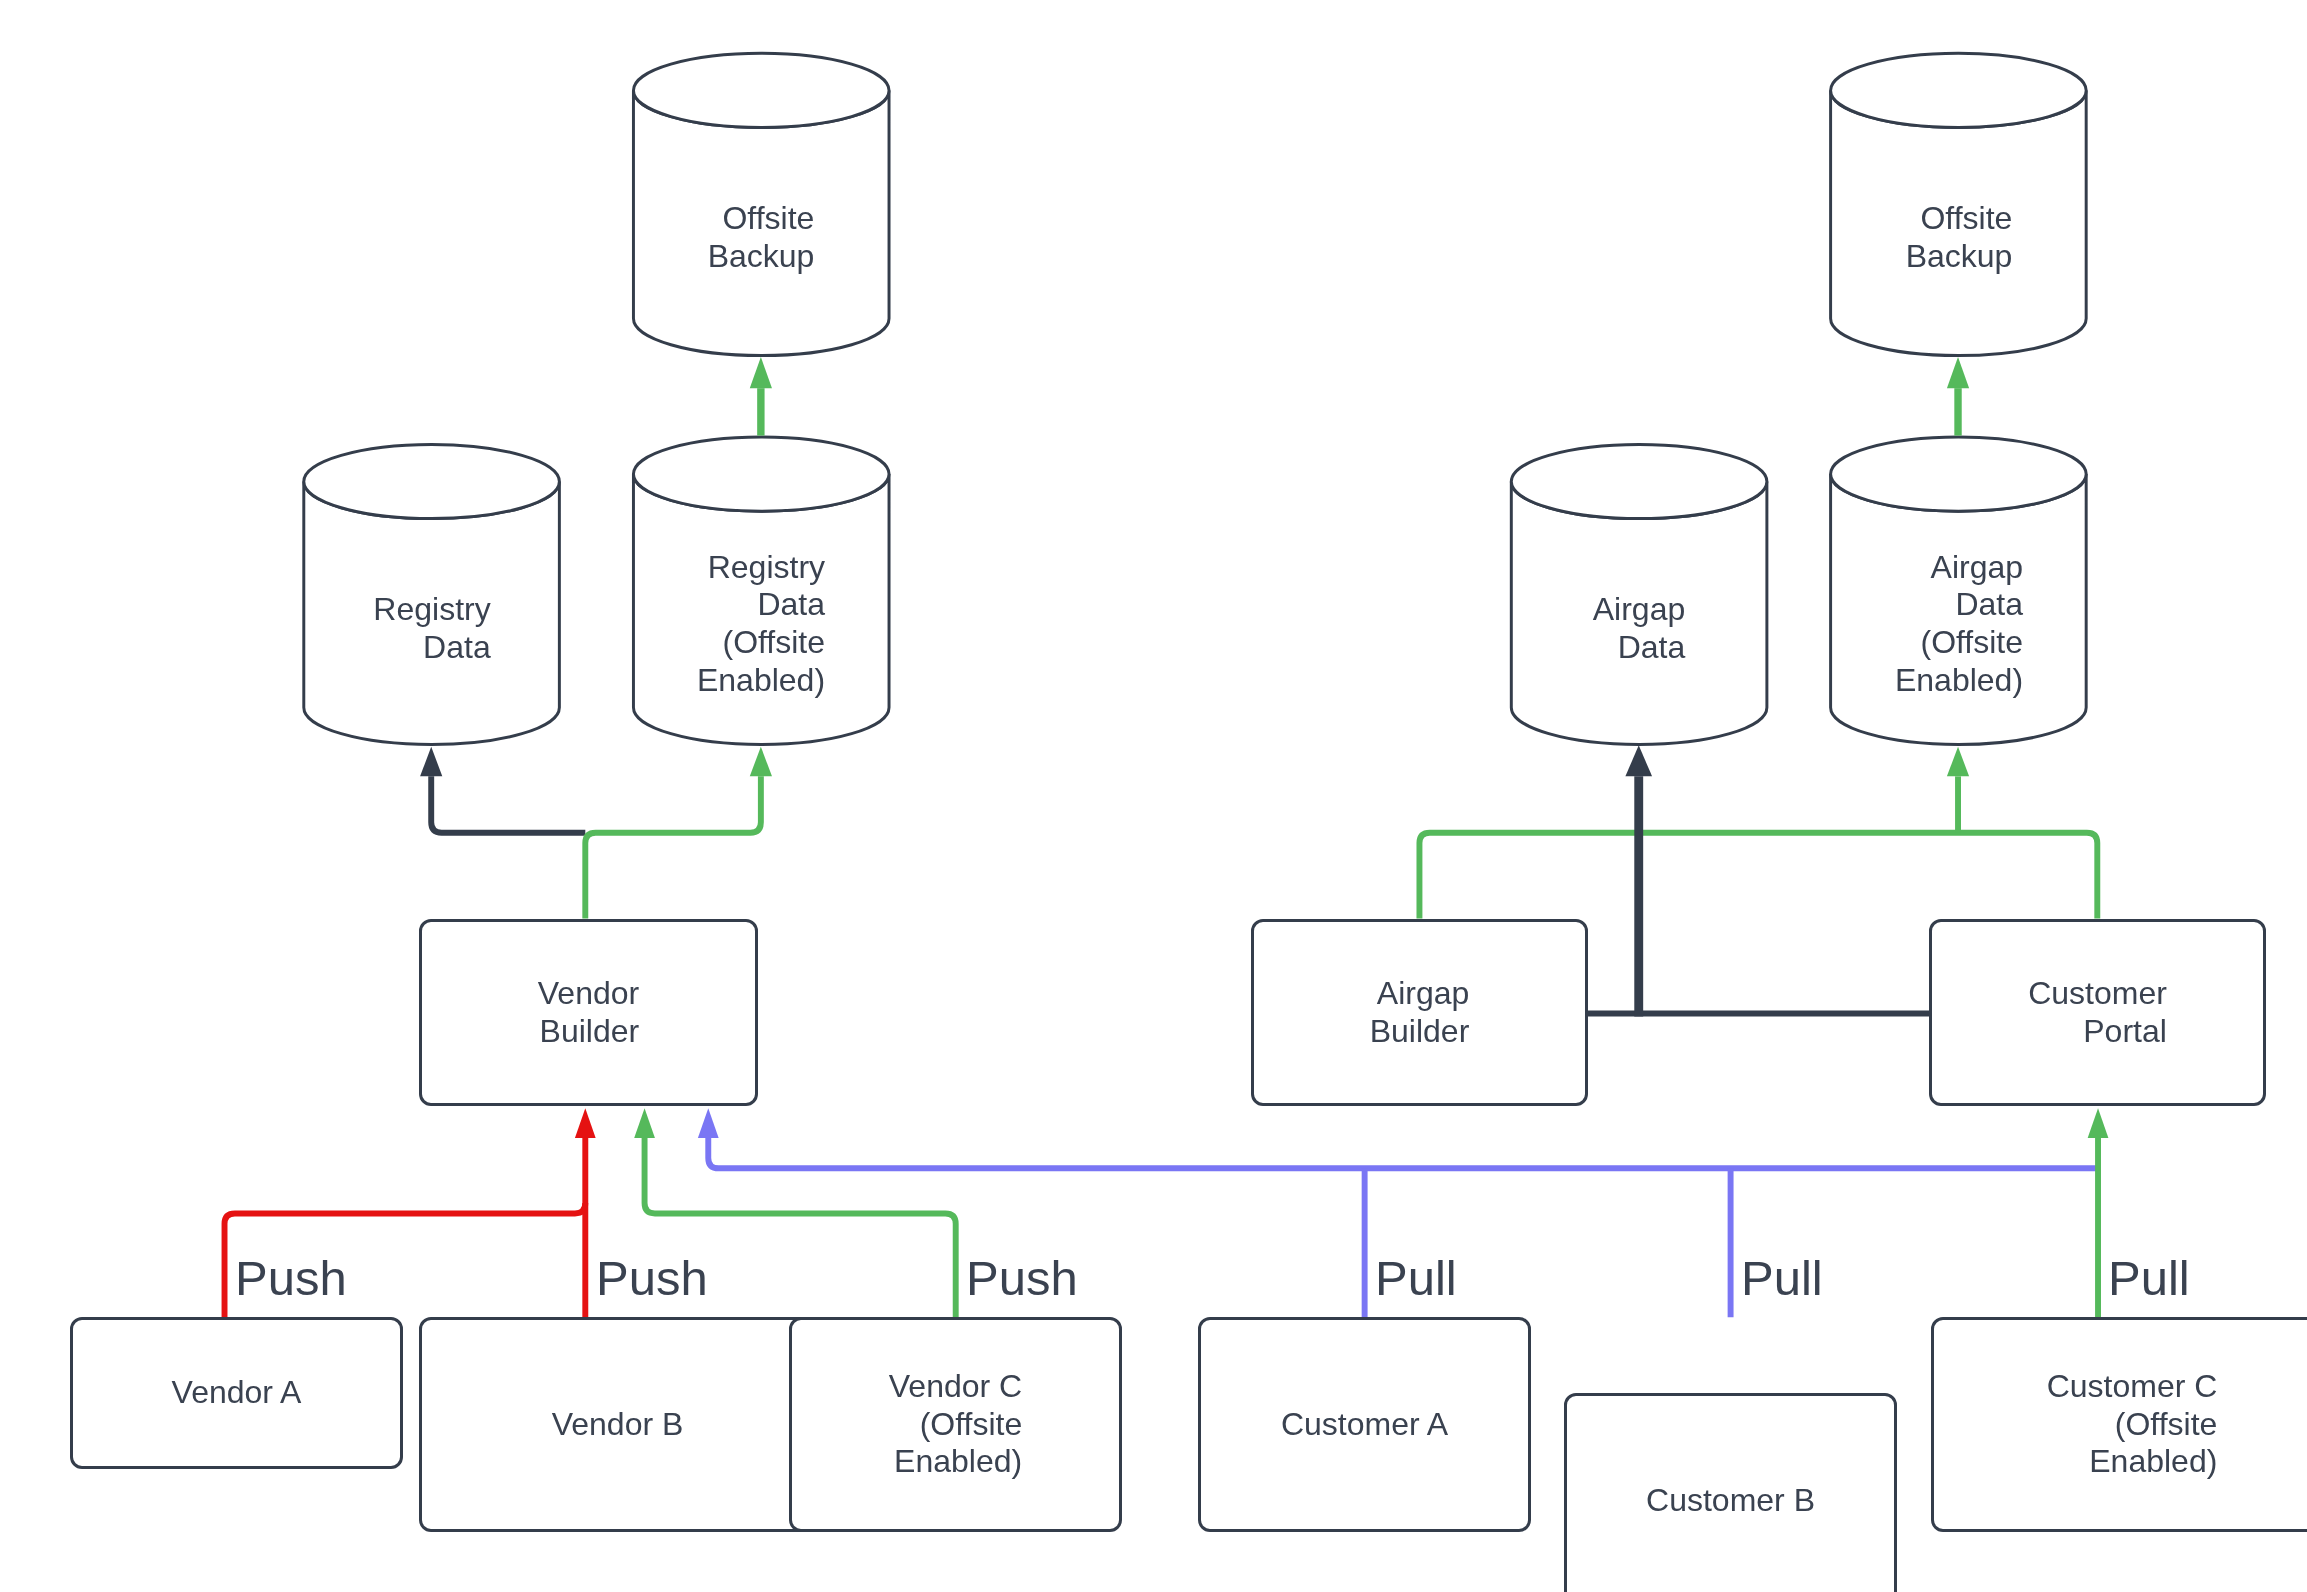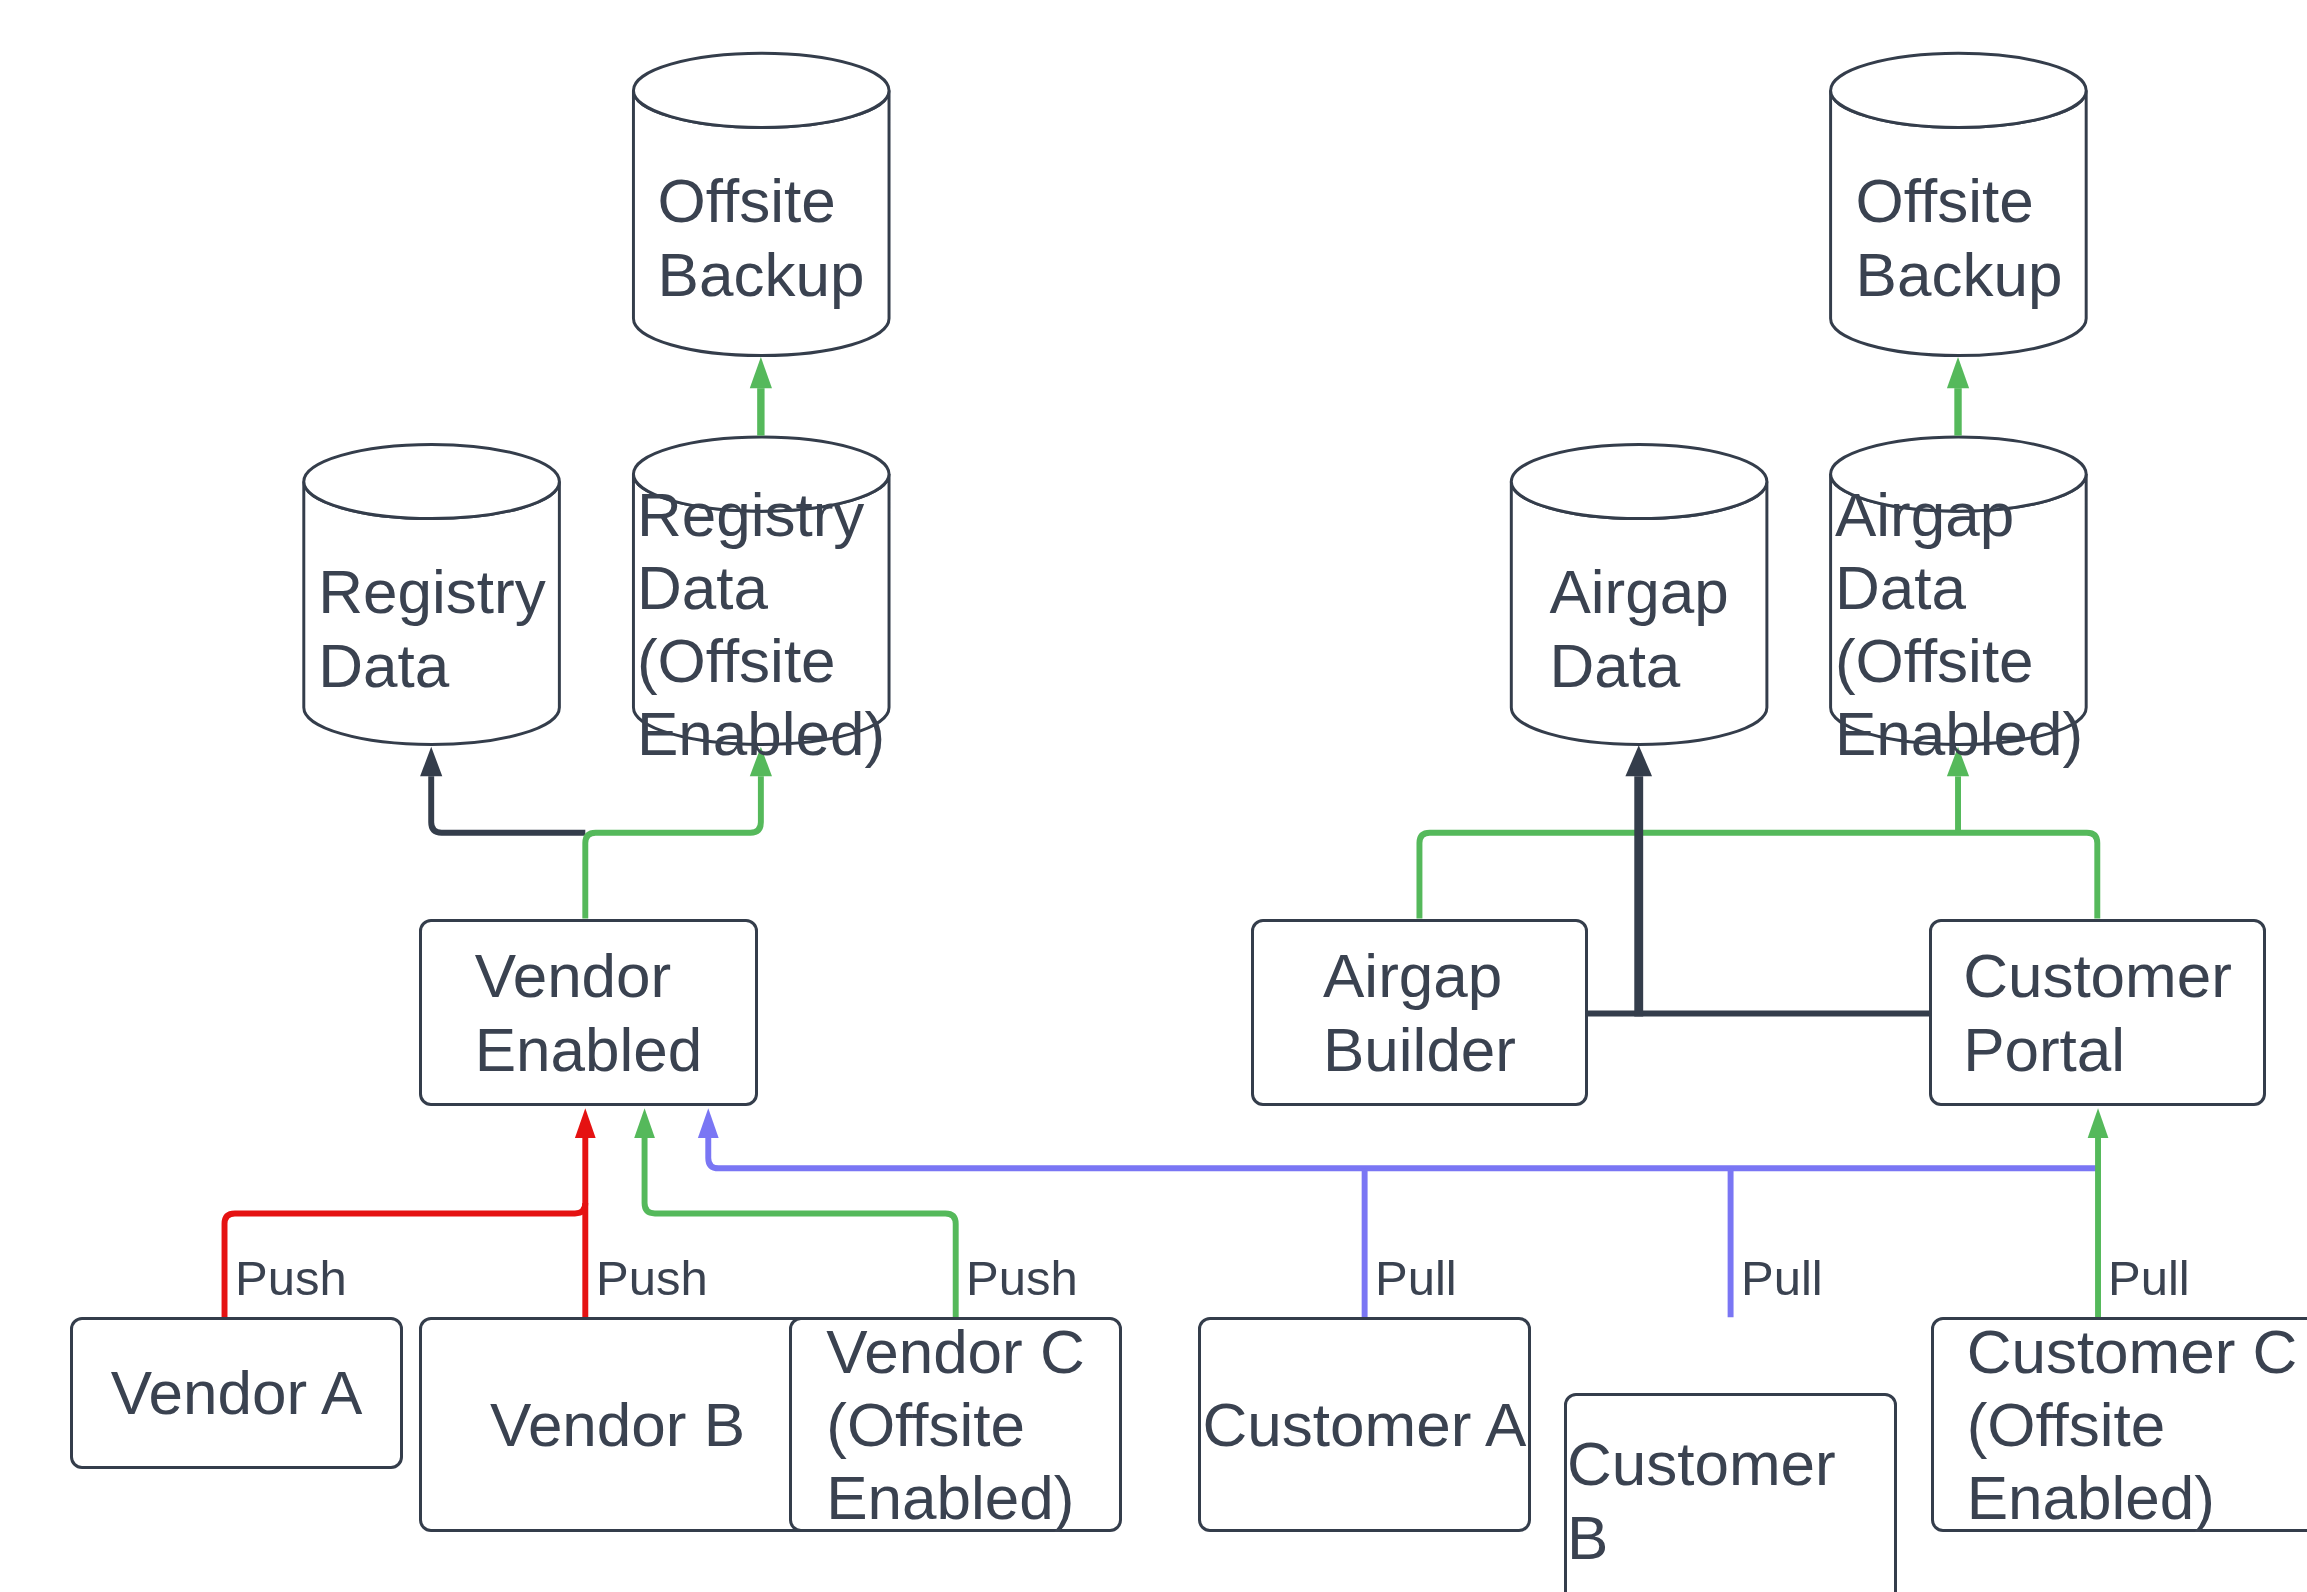--- a/index.html
+++ b/index.html
@@ -45,23 +45,23 @@
     box-sizing: border-box;
     background: var(--color-node_fill);
     border: 3px solid var(--color-dark);
     border-radius: 12px;
     display: flex;
     align-items: center;
     justify-content: center;
   }
   .nodelabel {
     color: var(--color-text);
-    font-size: 62px;
+    font-size: 32px;
     line-height: 1.18;
-    text-align: left;
+    text-align: right;
     white-space: pre-line;
   }
   .cyl-label {
     position: absolute;
     display: flex;
     align-items: center;
     justify-content: center;
   }
   .edge-label {
     position: absolute;
@@ -163,21 +163,21 @@
 (Offsite
 Enabled)</div>
   </div>
   <div class="cyl-label" style="left:1831px; top:127px; width:256px; height:221px;">
     <div class="nodelabel">Offsite
 Backup</div>
   </div>
 
   <div class="node box" style="left:419px; top:919px; width:339px; height:187px;">
     <div class="nodelabel">Vendor
-Enabled</div>
+Builder</div>
   </div>
   <div class="node box" style="left:1251px; top:919px; width:337px; height:187px;">
     <div class="nodelabel">Airgap
 Builder</div>
   </div>
   <div class="node box" style="left:1929px; top:919px; width:337px; height:187px;">
     <div class="nodelabel">Customer
 Portal</div>
   </div>
 

